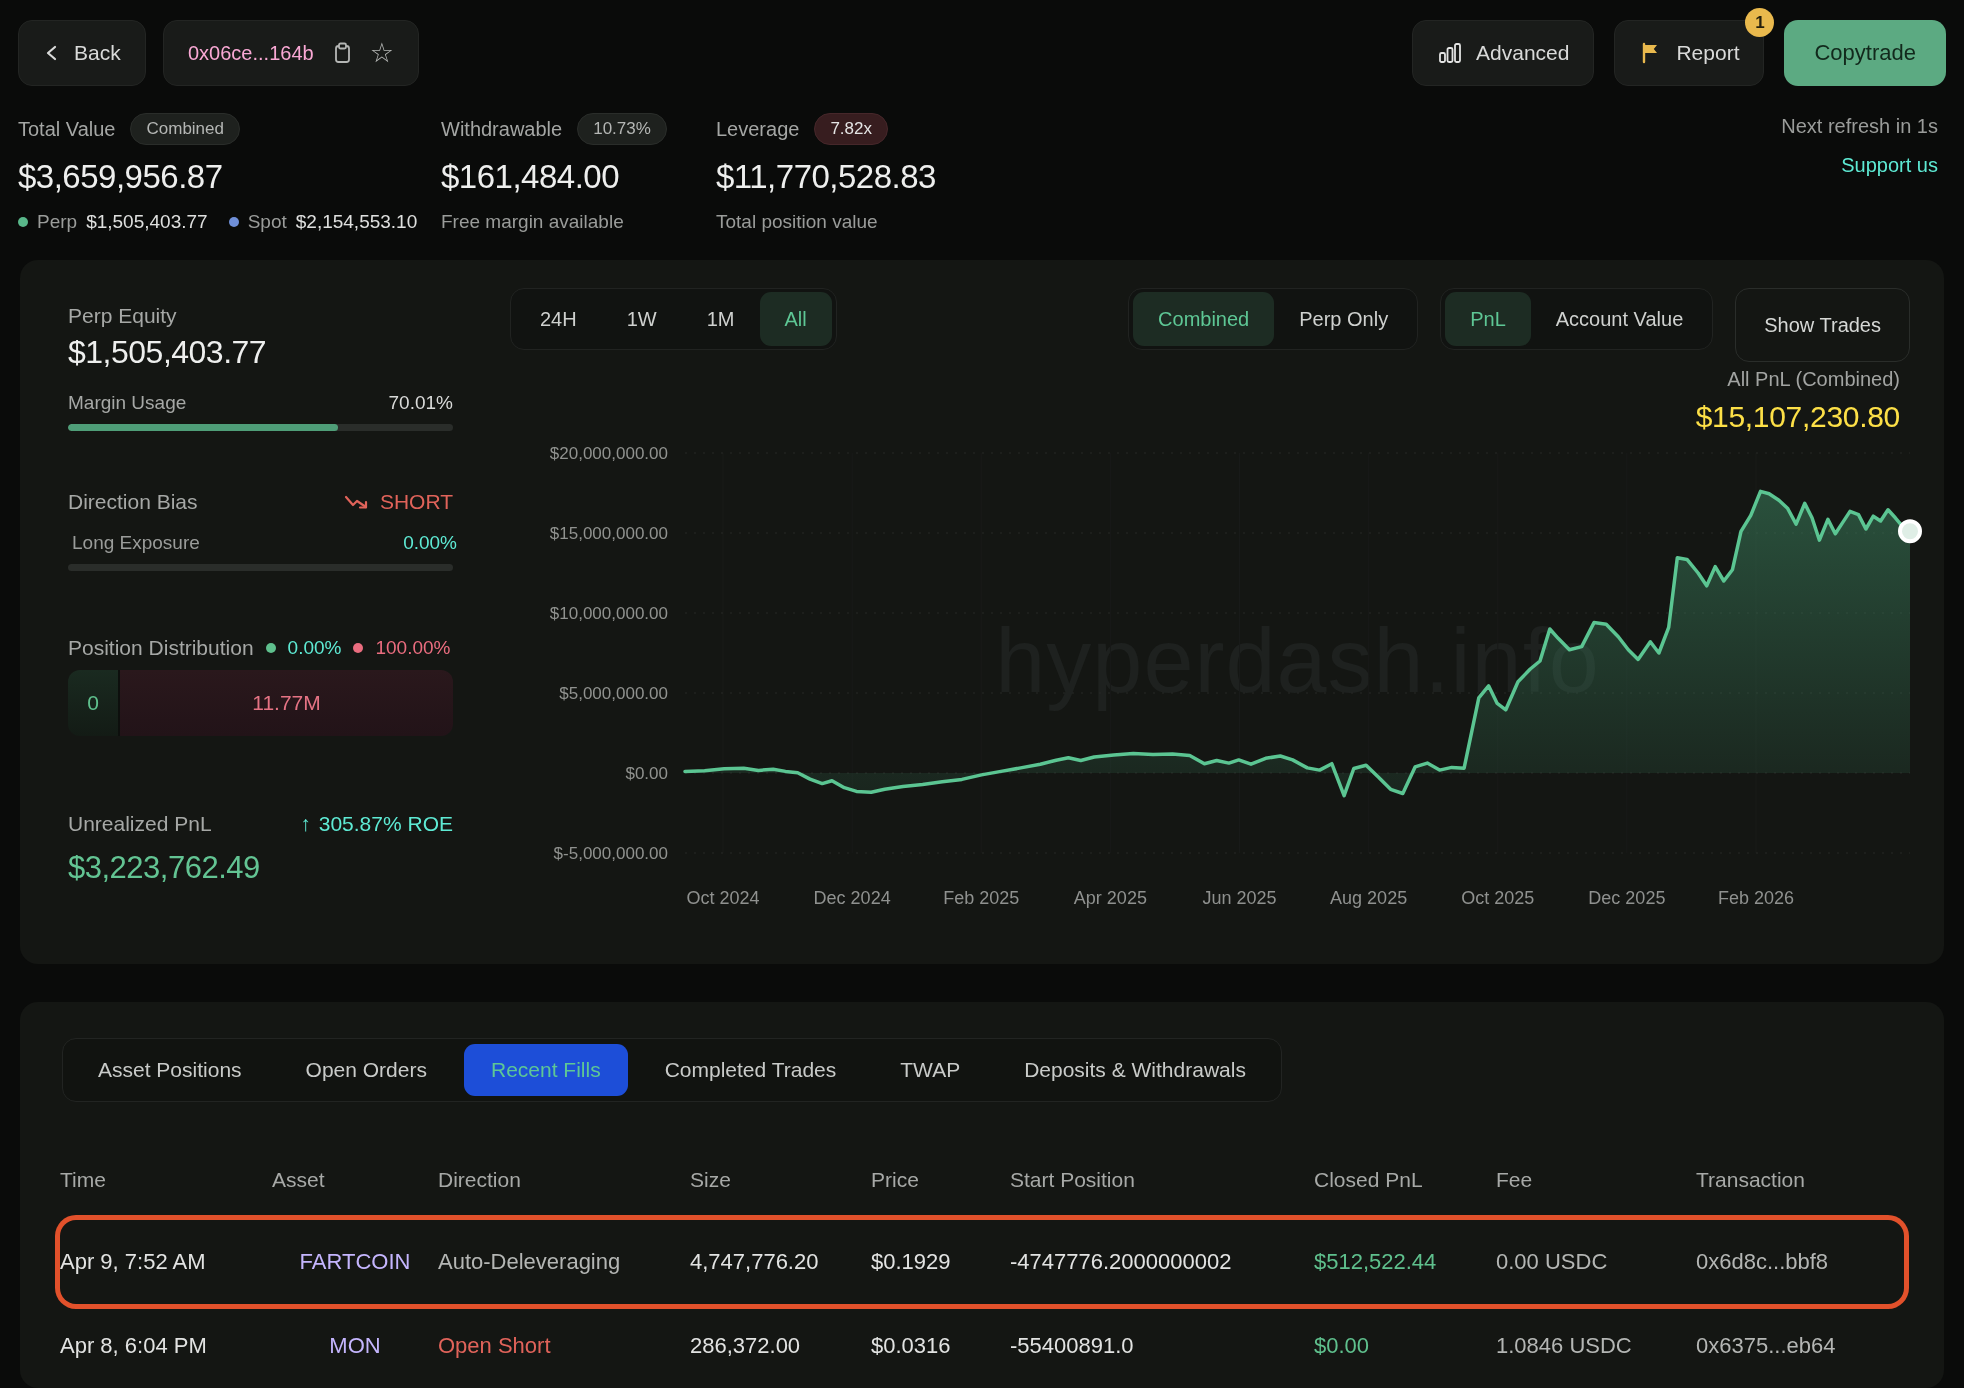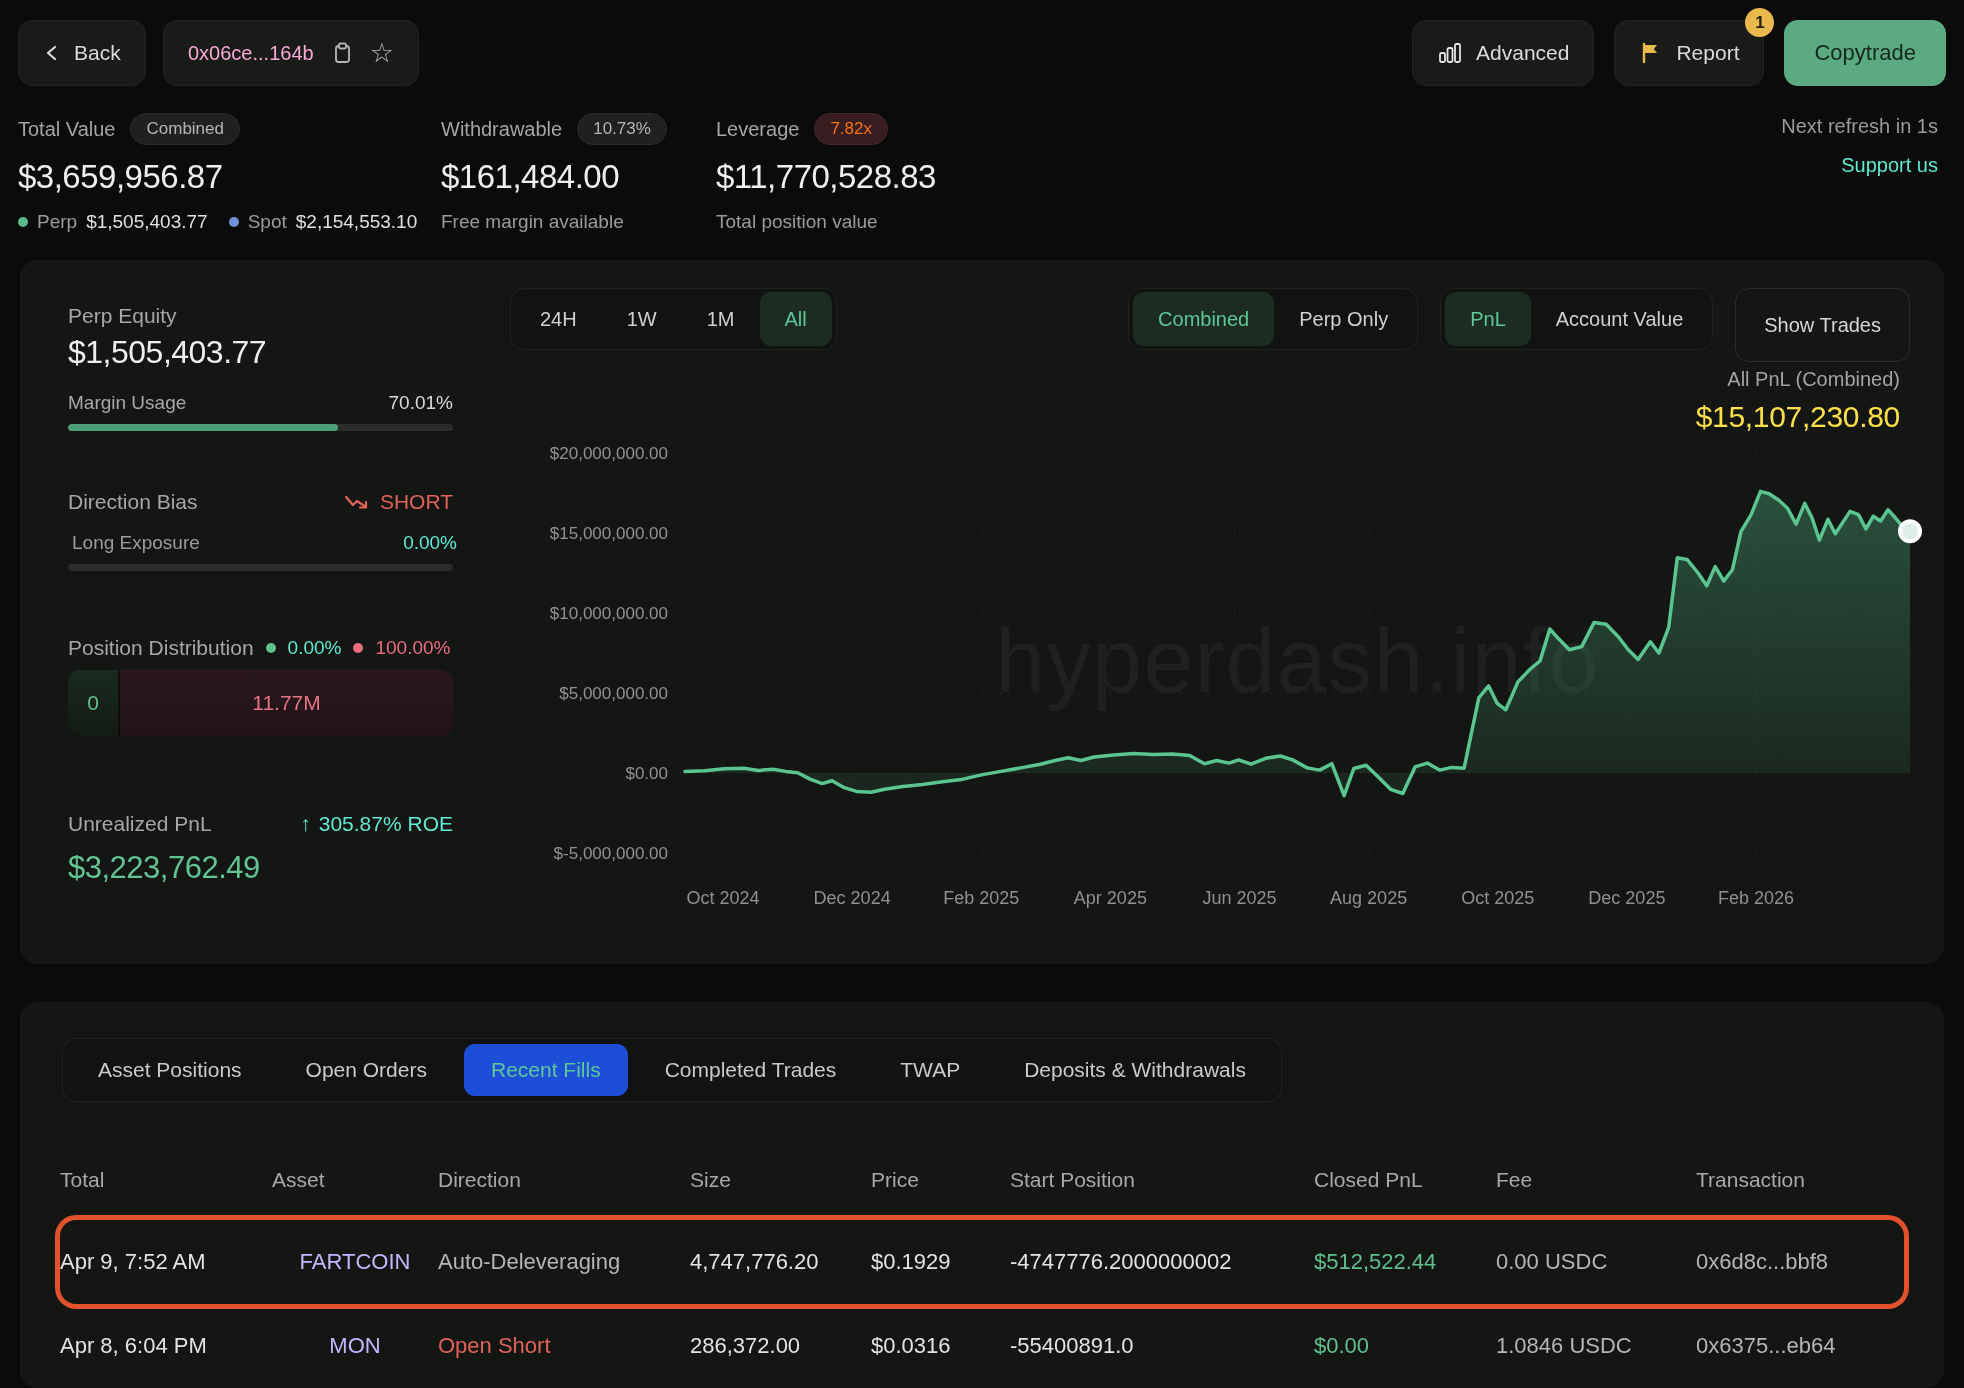--- a/index.html
+++ b/index.html
@@ -9,21 +9,21 @@
   .btn-dark{background:#191b19;border:1px solid #232523;border-radius:14px;height:66px;
     display:inline-flex;align-items:center;gap:13px;padding:0 24px;font-size:21px;color:#d9dad9;box-sizing:border-box;}
   .btn-green{background:#5caa82;border-radius:14px;height:66px;display:inline-flex;align-items:center;
     padding:0 30px;font-size:22px;color:#12291c;font-weight:500;}
   .badge-num{position:absolute;top:-13px;right:-11px;width:29px;height:29px;border-radius:50%;
     background:#e9b94d;color:#241f0d;font-size:17px;font-weight:600;display:flex;align-items:center;justify-content:center;}
   .icon{display:inline-flex;align-items:center;justify-content:center;}
   
   .stat-label-row{display:flex;align-items:center;gap:15px;font-size:20px;color:#a4a6a4;}
   .pill{background:#1e211e;border:1px solid #2a2d2a;border-radius:999px;padding:5px 15px;font-size:17px;color:#b4b6b4;}
-  .pill.red{background:#371d1f;border-color:#46272a;color:#f97316;}
+  .pill.red{background:#371d1f;border-color:#46272a;color:#e5e5e5;}
   .stat-value{font-size:33px;color:#eeefee;margin-top:13px;letter-spacing:-0.5px;}
   .stat-sub{margin-top:15px;font-size:19px;color:#9a9c9a;display:flex;align-items:center;gap:9px;}
   .dot{width:10px;height:10px;border-radius:50%;display:inline-block;}
   
   .card{background:#141613;border-radius:18px;}
   
   .sec-label{font-size:21px;color:#a6a8a6;}
   .row-between{display:flex;justify-content:space-between;align-items:center;}
   .track{height:7px;background:#2a2d2a;border-radius:4px;overflow:hidden;}
   .track .fill{height:100%;background:#4f9e78;border-radius:4px;}
@@ -274,21 +274,21 @@
   <div class="tabsbar abs" style="left:42px;top:36px;" id="tabsbar">
       <div class="tab">Asset Positions</div>
       <div class="tab">Open Orders</div>
       <div class="tab active">Recent Fills</div>
       <div class="tab">Completed Trades</div>
       <div class="tab">TWAP</div>
       <div class="tab">Deposits &amp; Withdrawals</div>
     </div>
   <div class="abs" style="left:40px;right:40px;top:150px;">
     <div class="tgrid thead" id="thead">
-        <div class="th">Total</div>
+        <div class="th">Time</div>
         <div class="th">Asset</div>
         <div class="th">Direction</div>
         <div class="th">Size</div>
         <div class="th">Price</div>
         <div class="th">Start Position</div>
         <div class="th">Closed PnL</div>
         <div class="th">Fee</div>
         <div class="th">Transaction</div>
       </div>
     <div id="tbody" style="margin-top:12px;">

